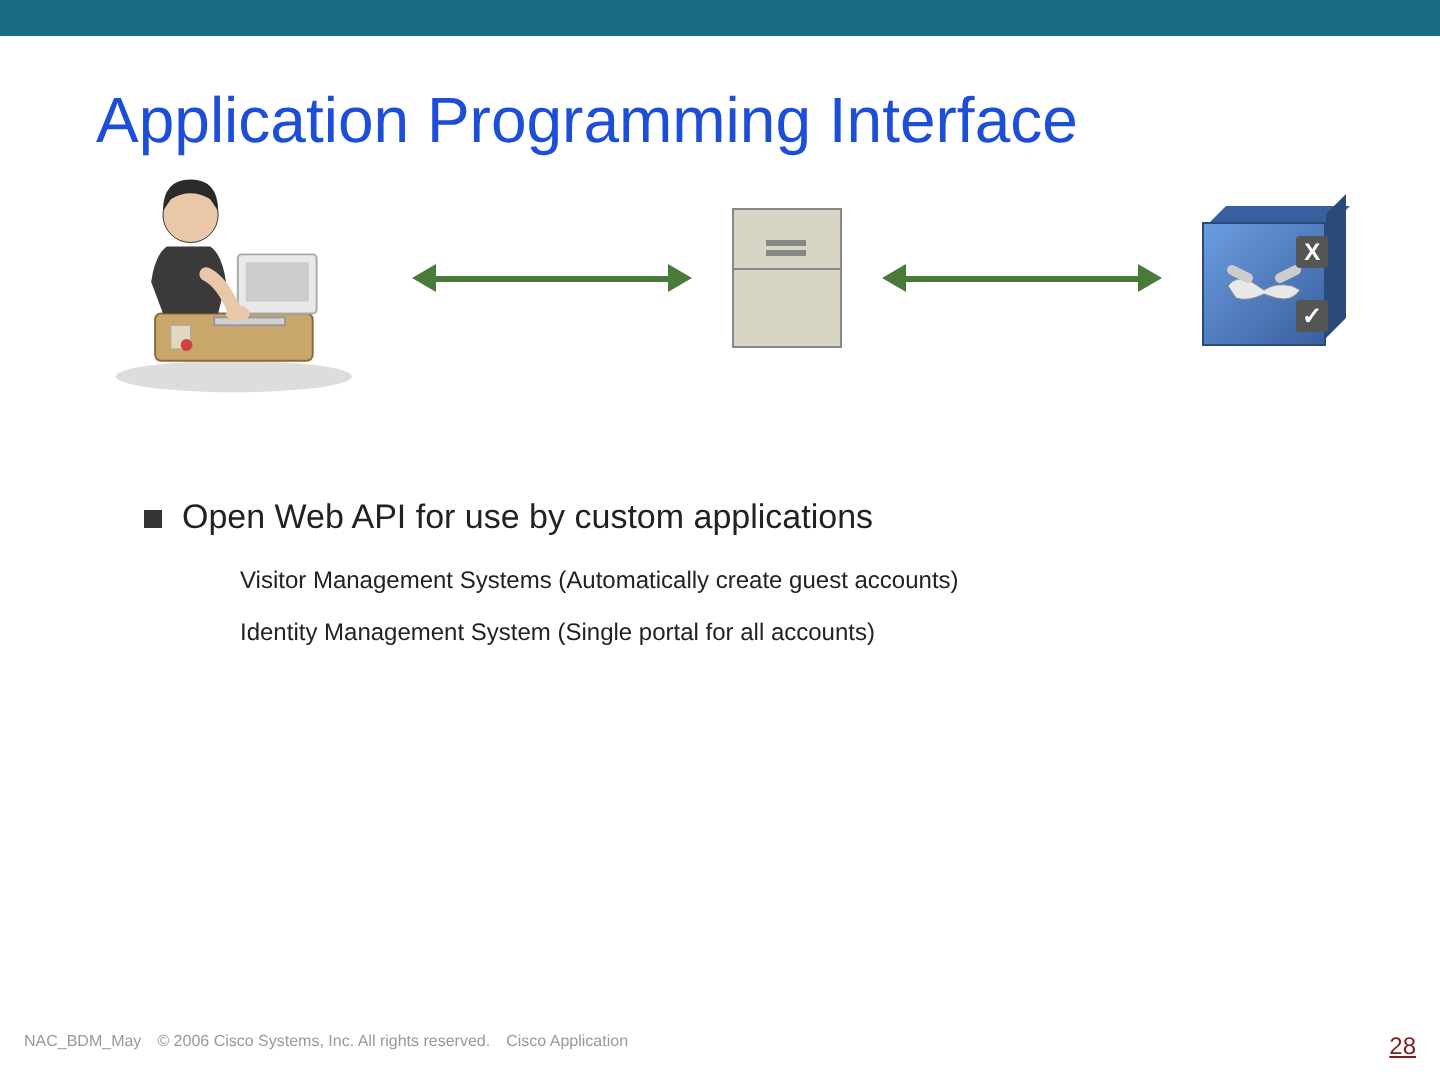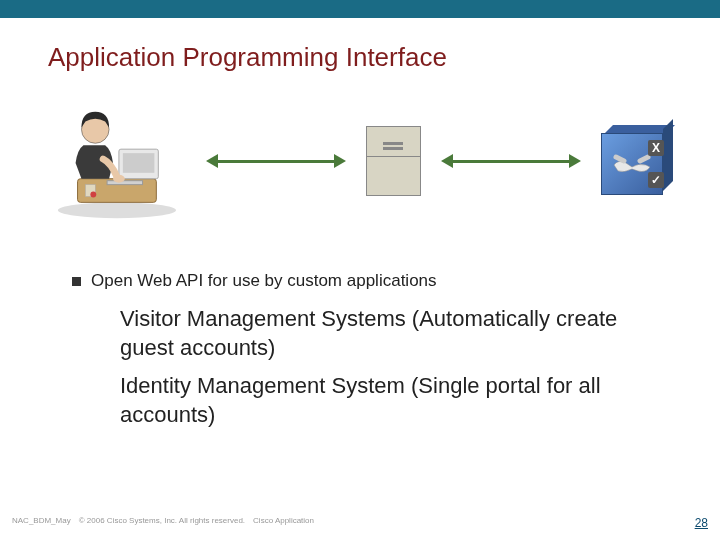--- a/index.html
+++ b/index.html
@@ -13,24 +13,23 @@
   }
   .top-bar {
     width: 100%;
     height: 18px;
     background: #1a6b85;
   }
   .content {
     padding: 24px 48px 0 48px;
   }
   .title {
-    font-size: 26px;
-    color: #7f1d1d;
+    font-size: 32px;
+    color: #1d4ed8;
     font-weight: normal;
-    margin-bottom: 28px;
   }
   .diagram {
     display: flex;
     align-items: center;
     justify-content: flex-start;
     gap: 30px;
     margin-bottom: 50px;
     padding-left: 0;
   }
   .user-svg { width: 140px; height: 120px; }
@@ -68,32 +67,32 @@
   .cube-side { width: 10px; height: 62px; background: #2a4a7a; position: absolute; top: 4px; left: 62px; transform: skewY(-45deg); transform-origin: top left; }
   .hands { width: 40px; height: 30px; position: relative; }
   .badge { position: absolute; width: 16px; height: 16px; background: #555; color: #fff; font-size: 12px; font-weight: bold; display:flex; align-items:center; justify-content:center; border-radius:2px;}
   .badge.x { top: 6px; right: -2px; }
   .badge.check { bottom: 6px; right: -2px; background: #555; }
   .bullets { padding-left: 24px; }
   .bullet { display: flex; align-items: flex-start; margin-bottom: 14px; }
   .sq { width: 9px; height: 9px; background: #333; margin-right: 10px; margin-top: 6px; flex-shrink: 0; }
   .btxt { font-size: 17px; color: #222; }
   .sub-items { padding-left: 48px; margin-top: 2px; }
-  .sub { font-size: 22px; color: #222; margin-bottom: 10px; line-height: 1.3; }
+  .sub { font-size: 12px; color: #222; margin-bottom: 10px; line-height: 1.3; }
   .footer {
     position: absolute;
     bottom: 0; left: 0; right: 0;
     height: 24px;
     display: flex;
     padding: 0 12px;
     font-size: 8px;
     color: #999;
     gap: 8px;
   }
-  .footer .pagenum { margin-left: auto; font-size: 12px; color: #0c4a6e; text-decoration: underline; }
+  .footer .pagenum { margin-left: auto; font-size: 12px; color: #7f1d1d; text-decoration: underline; }
 </style>
 </head>
 <body>
 
 <div class="top-bar"></div>
 
 <div class="content">
   <h1 class="title">Application Programming Interface</h1>
 
   <div class="diagram">

